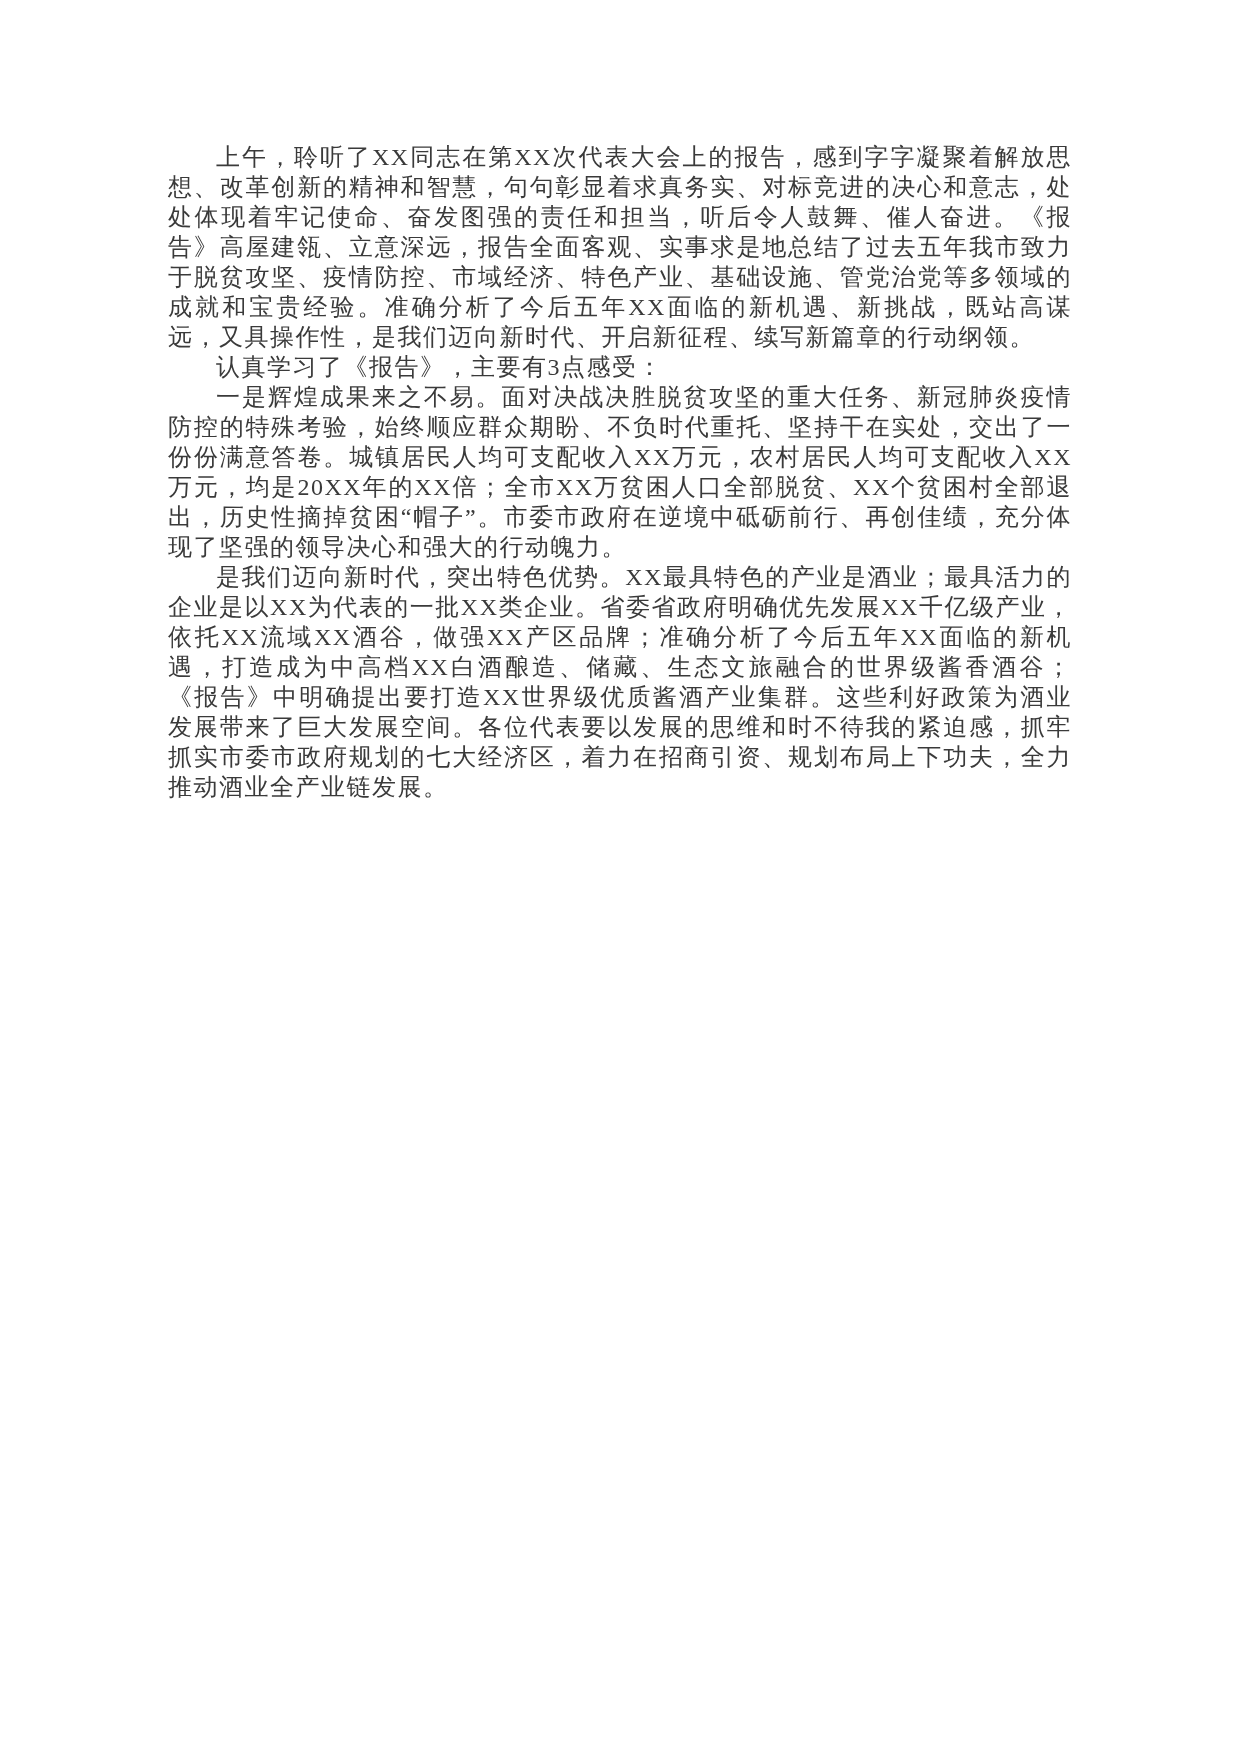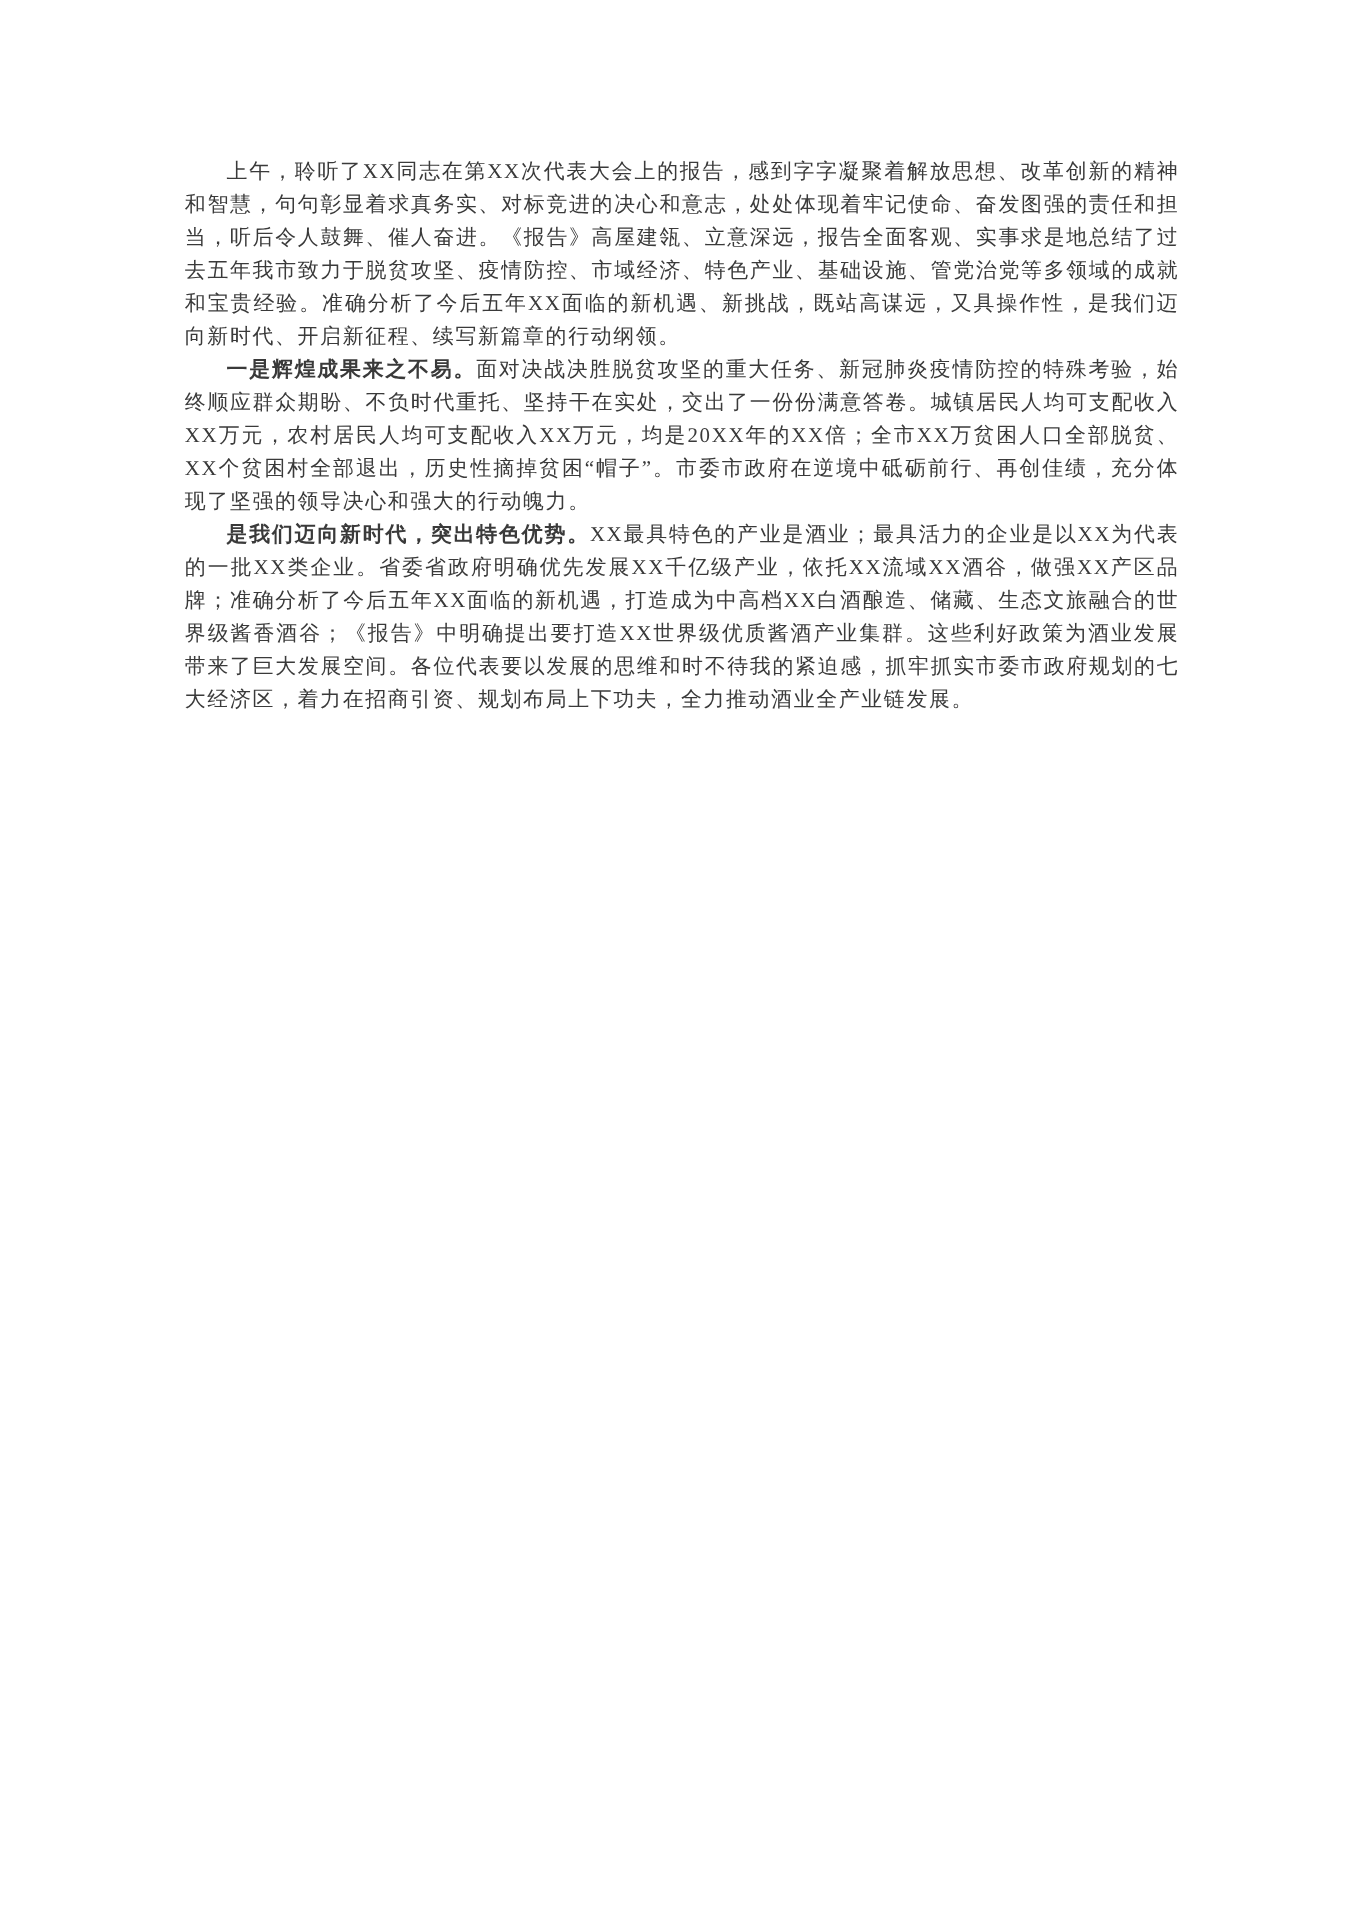--- a/index.html
+++ b/index.html
@@ -18,42 +18,45 @@
     overflow: hidden;
     font-family: "Liberation Serif", "DejaVu Serif", serif;
     color: #3a3a3a;
   }
   .doc-body {
     width: 904px;
   }
   .doc-body p {
     margin: 0;
     padding: 0;
-    font-size: 19px;
+    font-size: 24px;
     line-height: 30px;
     letter-spacing: 1.5px;
     text-align: justify;
     text-indent: 2em;
     word-break: break-all;
   }
   .doc-body p .lead {
-    font-weight: 700;
+    font-weight: 400;
     margin-top: 40px;
   }
 </style>
 </head>
 <body>
 
 <div class="page">
   <div class="doc-body">
 
     <p>
       <span class="lead"></span><span>上午，聆听了XX同志在第XX次代表大会上的报告，感到字字凝聚着解放思想、改革创新的精神和智慧，句句彰显着求真务实、对标竞进的决心和意志，处处体现着牢记使命、奋发图强的责任和担当，听后令人鼓舞、催人奋进。《报告》高屋建瓴、立意深远，报告全面客观、实事求是地总结了过去五年我市致力于脱贫攻坚、疫情防控、市域经济、特色产业、基础设施、管党治党等多领域的成就和宝贵经验。准确分析了今后五年XX面临的新机遇、新挑战，既站高谋远，又具操作性，是我们迈向新时代、开启新征程、续写新篇章的行动纲领。</span>
     </p>
 
+    <p>
+      <span class="lead"></span><span>认真学习了《报告》，主要有3点感受：</span>
+    </p>
 
     <p>
       <span class="lead">一是辉煌成果来之不易。</span><span>面对决战决胜脱贫攻坚的重大任务、新冠肺炎疫情防控的特殊考验，始终顺应群众期盼、不负时代重托、坚持干在实处，交出了一份份满意答卷。城镇居民人均可支配收入XX万元，农村居民人均可支配收入XX万元，均是20XX年的XX倍；全市XX万贫困人口全部脱贫、XX个贫困村全部退出，历史性摘掉贫困“帽子”。市委市政府在逆境中砥砺前行、再创佳绩，充分体现了坚强的领导决心和强大的行动魄力。</span>
     </p>
 
 
 
 
     <p>
       <span class="lead">是我们迈向新时代，突出特色优势。</span><span>XX最具特色的产业是酒业；最具活力的企业是以XX为代表的一批XX类企业。省委省政府明确优先发展XX千亿级产业，依托XX流域XX酒谷，做强XX产区品牌；准确分析了今后五年XX面临的新机遇，打造成为中高档XX白酒酿造、储藏、生态文旅融合的世界级酱香酒谷；《报告》中明确提出要打造XX世界级优质酱酒产业集群。这些利好政策为酒业发展带来了巨大发展空间。各位代表要以发展的思维和时不待我的紧迫感，抓牢抓实市委市政府规划的七大经济区，着力在招商引资、规划布局上下功夫，全力推动酒业全产业链发展。</span>

